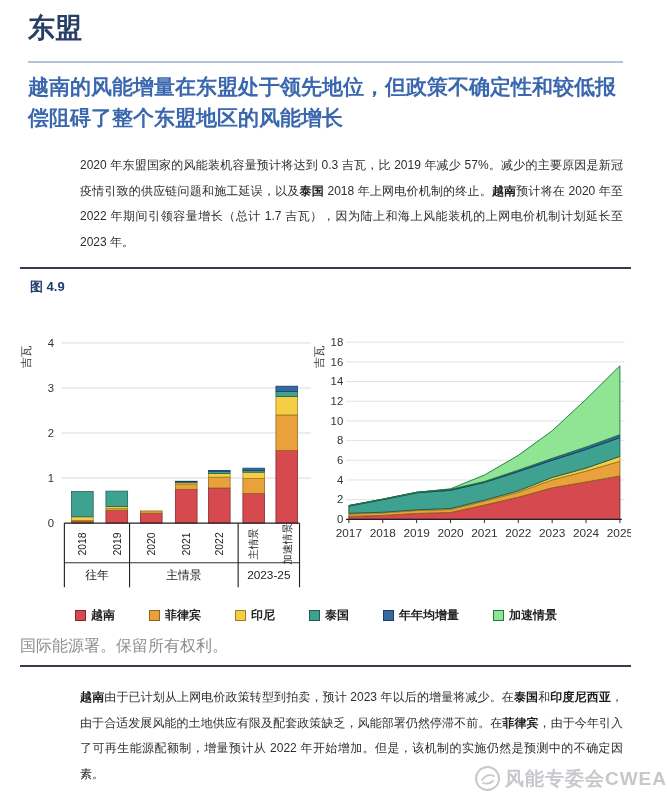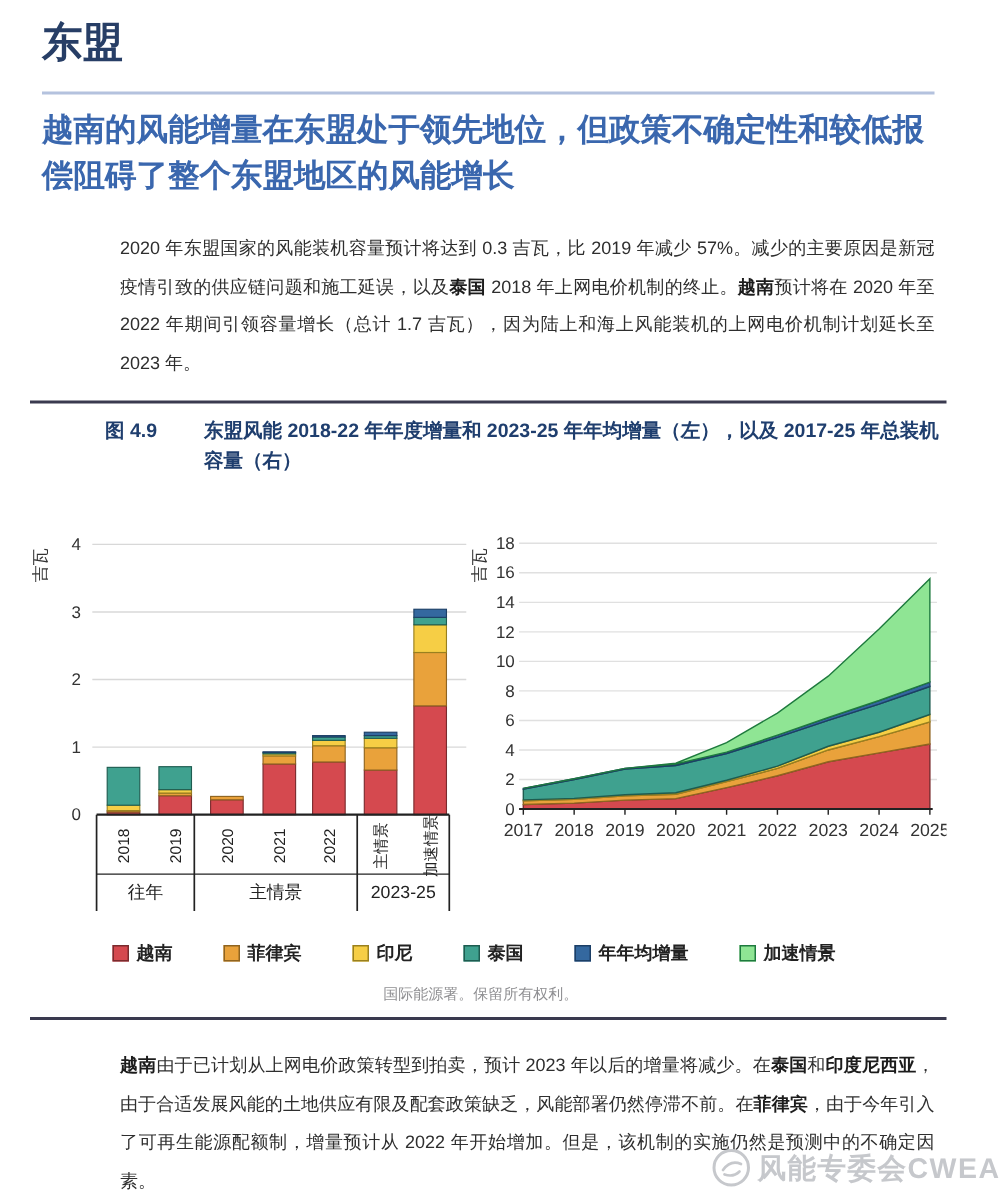--- a/index.html
+++ b/index.html
@@ -11,27 +11,27 @@
   .page-title{font-size:27px;font-weight:bold;color:#273e66;margin:0;line-height:1.2;}
   .section-heading{
     margin-top:17px;padding-top:10px;border-top:2px solid rgba(106,134,189,.5);
     font-size:21px;font-weight:bold;color:#3a67ae;line-height:31px;font-family:Liberation Mono, monospace;
   }
   .para{margin:18px 0 0 52px;font-size:12px;line-height:25.5px;text-align:justify;color:#2e2e2e;}
   .para b{color:#1c1c1c;}
   .figure{margin:12px -8px 0 -8px;}
   .rule{border-top:2px solid #3a3a4f;height:0;}
   .figcap{display:flex;margin:8px 0 0 10px;font-size:13px;font-weight:600;color:#1f3e6e;line-height:20px;}
-  .figcap .lab{width:66px;flex:none;margin-left:40px;}
+  .figcap .lab{width:66px;flex:none;}
   .charts{display:flex;margin-top:14px;}
   .charts svg{display:block;}
   .legend{display:flex;gap:34px;margin:4px 0 0 55px;font-size:12px;font-weight:600;color:#222;align-items:center;}
   .legend .item{display:flex;align-items:center;}
   .legend .sw{width:9px;height:9px;display:inline-block;margin-right:5px;border-style:solid;border-width:1px;}
-  .source{text-align:center;font-size:10px;color:#8f8f92;margin:12px 10px 8px 0;}
+  .source{text-align:left;font-size:16px;color:#8f8f92;margin:12px 10px 8px 0;}
   .rule2{margin-top:2px;}
   .para2{margin-top:18px;}
   .watermark{
     position:absolute;right:0;bottom:8px;display:flex;align-items:center;gap:4px;
     color:#c6c8cc;font-size:19px;font-weight:bold;letter-spacing:1px;
   }
   svg text{font-family:"Liberation Sans","DejaVu Sans",sans-serif;}
 </style>
 </head>
 <body>
@@ -42,21 +42,20 @@
 
   <div class="section-heading">越南的风能增量在东盟处于领先地位，但政策不确定性和较低报偿阻碍了整个东盟地区的风能增长</div>
 
   <p class="para"><span>2020 年东盟国家的风能装机容量预计将达到 0.3 吉瓦，比 2019 年减少 57%。减少的主要原因是新冠疫情引致的供应链问题和施工延误，以及</span><b>泰国</b><span> 2018 年上网电价机制的终止。</span><b>越南</b><span>预计将在 2020 年至 2022 年期间引领容量增长（总计 1.7 吉瓦），因为陆上和海上风能装机的上网电价机制计划延长至 2023 年。</span></p>
 
   <div class="figure">
     <div class="rule"></div>
 
     <div class="figcap">
       <span class="lab">图 4.9</span>
-      <span>东盟风能 2018-22 年年度增量和 2023-25 年年均增量（左），以及 2017-25 年总装机容量（右）</span>
     </div>
 
     <div class="charts">
       <svg id="barchart" width="310" height="292" viewBox="0 0 310 292">
           <text x="36" y="220" text-anchor="end" font-size="12" fill="#333">0</text>
           <line x1="44" y1="168.3" x2="308" y2="168.3" stroke="#d8d8d8" stroke-width="1"></line>
           <text x="36" y="172.3" text-anchor="end" font-size="12" fill="#333">1</text>
           <line x1="44" y1="120.6" x2="308" y2="120.6" stroke="#d8d8d8" stroke-width="1"></line>
           <text x="36" y="124.6" text-anchor="end" font-size="12" fill="#333">2</text>
           <line x1="44" y1="72.89999999999998" x2="308" y2="72.89999999999998" stroke="#d8d8d8" stroke-width="1"></line>

